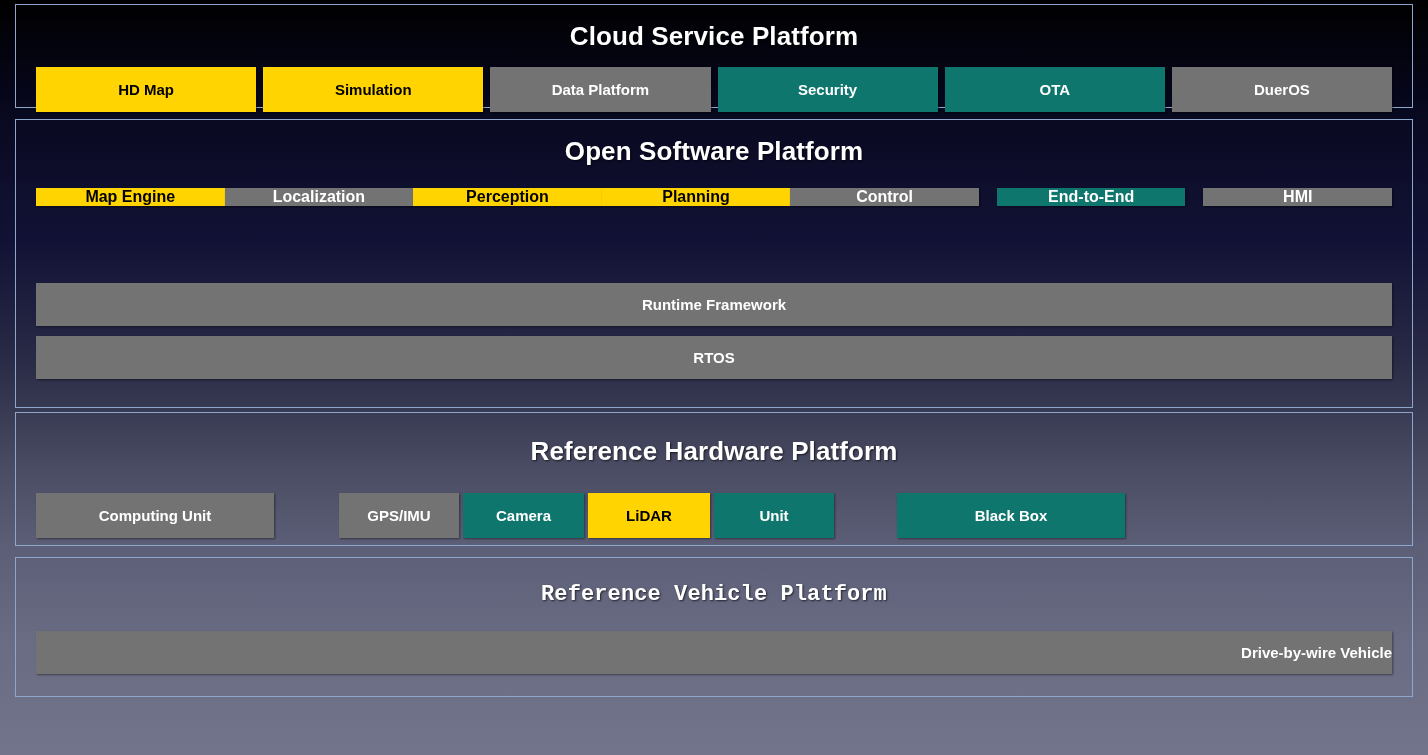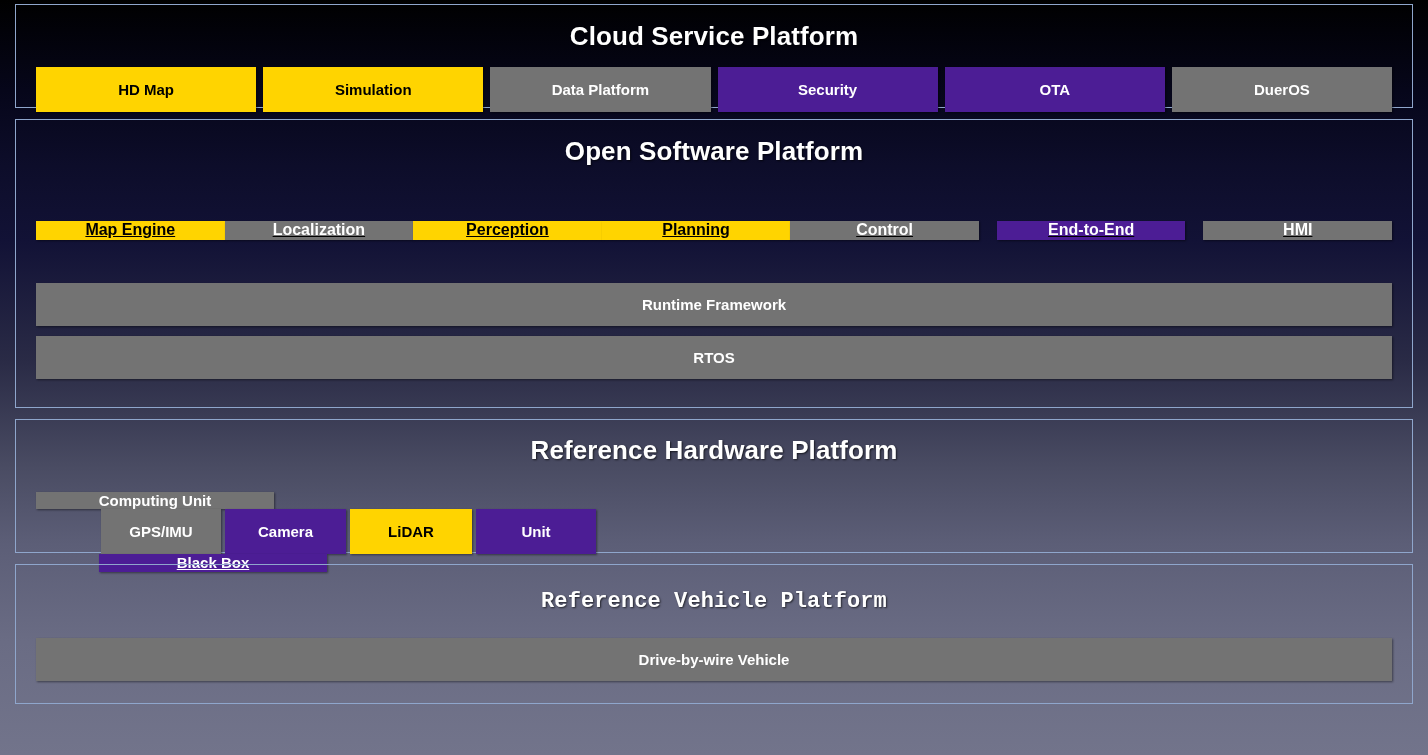--- a/index.html
+++ b/index.html
@@ -49,36 +49,36 @@
     color: #ffffff;
     font-weight: bold;
     font-size: 25px;
     letter-spacing: 0.1px;
     text-shadow: 1px 1px 2px rgba(0,0,0,0.65);
     line-height: 1;
   }
 
   .row {
     display: flex;
-    align-items: center;
+    align-items: flex-start;
   }
 
   
   .box {
     display: flex;
     align-items: center;
     justify-content: center;
     text-align: center;
     font-weight: bold;
     line-height: 1.15;
     box-shadow: 1px 1px 2px rgba(0,0,0,0.45);
   }
   .box.c-yellow { background: #ffd400; color: #000000; }
   .box.c-blue   { background: #737373; color: #ffffff; }
-  .box.c-red    { background: #4c1d95; color: #ffffff; }
+  .box.c-red    { background: #0f766e; color: #ffffff; }
 
   
   #panel-cloud {
     height: 104px;
     padding: 0 20px;
     flex: 0 0 auto;
   }
   #panel-cloud .panel-title { margin-top: 18px; font-size: 26px; }
   #panel-cloud .row {
     margin-top: 18px;
@@ -95,48 +95,46 @@
     margin-top: 11px;
     height: 289px;
     padding: 0 20px;
     flex: 0 0 auto;
   }
   #panel-software .panel-title { margin-top: 18px; font-size: 26px; }
 
   #panel-software .row-modules {
     margin-top: 24px;
     height: 85px;
-    text-decoration: underline;
   }
   #panel-software .row-modules .box {
     flex: 1 1 0;
     font-size: 16px;
   }
   #panel-software .row-modules .box.gapbefore { margin-left: 18px; }
 
   #panel-software .barline {
     margin-top: 10px;
     height: 43px;
     font-size: 15px;
   }
 
   
   #panel-hardware {
-    margin-top: 11px;
+    margin-top: 4px;
     height: 134px;
-    padding: 0 20px;
+    padding: 8px 20px;
     flex: 0 0 auto;
   }
   #panel-hardware .panel-title { margin-top: 17px; font-size: 26px; }
 
   #panel-hardware .row-hw {
     margin-top: 29px;
     height: 45px;
     align-items: stretch;
-    flex-direction: column;
   }
   #panel-hardware .hw-item {
     font-size: 15px;
     height: 45px;
   }
   #panel-hardware .sensor-group {
     display: flex;
     gap: 4px;
   }
 
@@ -145,20 +143,21 @@
     margin-top: 11px;
     height: 140px;
     padding: 0 20px;
     flex: 0 0 auto;
   }
   #panel-vehicle .panel-title { margin-top: 26px; font-size: 22px; font-family: Liberation Mono, monospace; }
   #panel-vehicle .bar-vehicle {
     margin-top: 25px;
     height: 43px;
     font-size: 15px;
+    justify-content: flex-end;
   }
 
   .full { width: 100%; }
 </style>
 </head>
 <body>
 
 <div class="stack">
 
   <section class="panel" id="panel-cloud">
@@ -237,21 +236,21 @@
         </div>
         <div class="box c-yellow hw-item" style="width:122px;">
           <span>LiDAR</span>
         </div>
         <div class="box c-red hw-item" style="width:120px;">
           <span>Unit</span>
         </div>
       </div>
 
 
-      <div class="box c-red hw-item" style="width:228px;margin-left:63px;text-decoration:underline;">
+      <div class="box c-red hw-item" style="width:228px;margin-left:63px;">
         <span>Black Box</span>
       </div>
     </div>
   </section>
 
   <section class="panel" id="panel-vehicle">
     <div class="panel-title">Reference Vehicle Platform</div>
     <div class="box c-blue bar-vehicle full">
       <span>Drive-by-wire Vehicle</span>
     </div>

